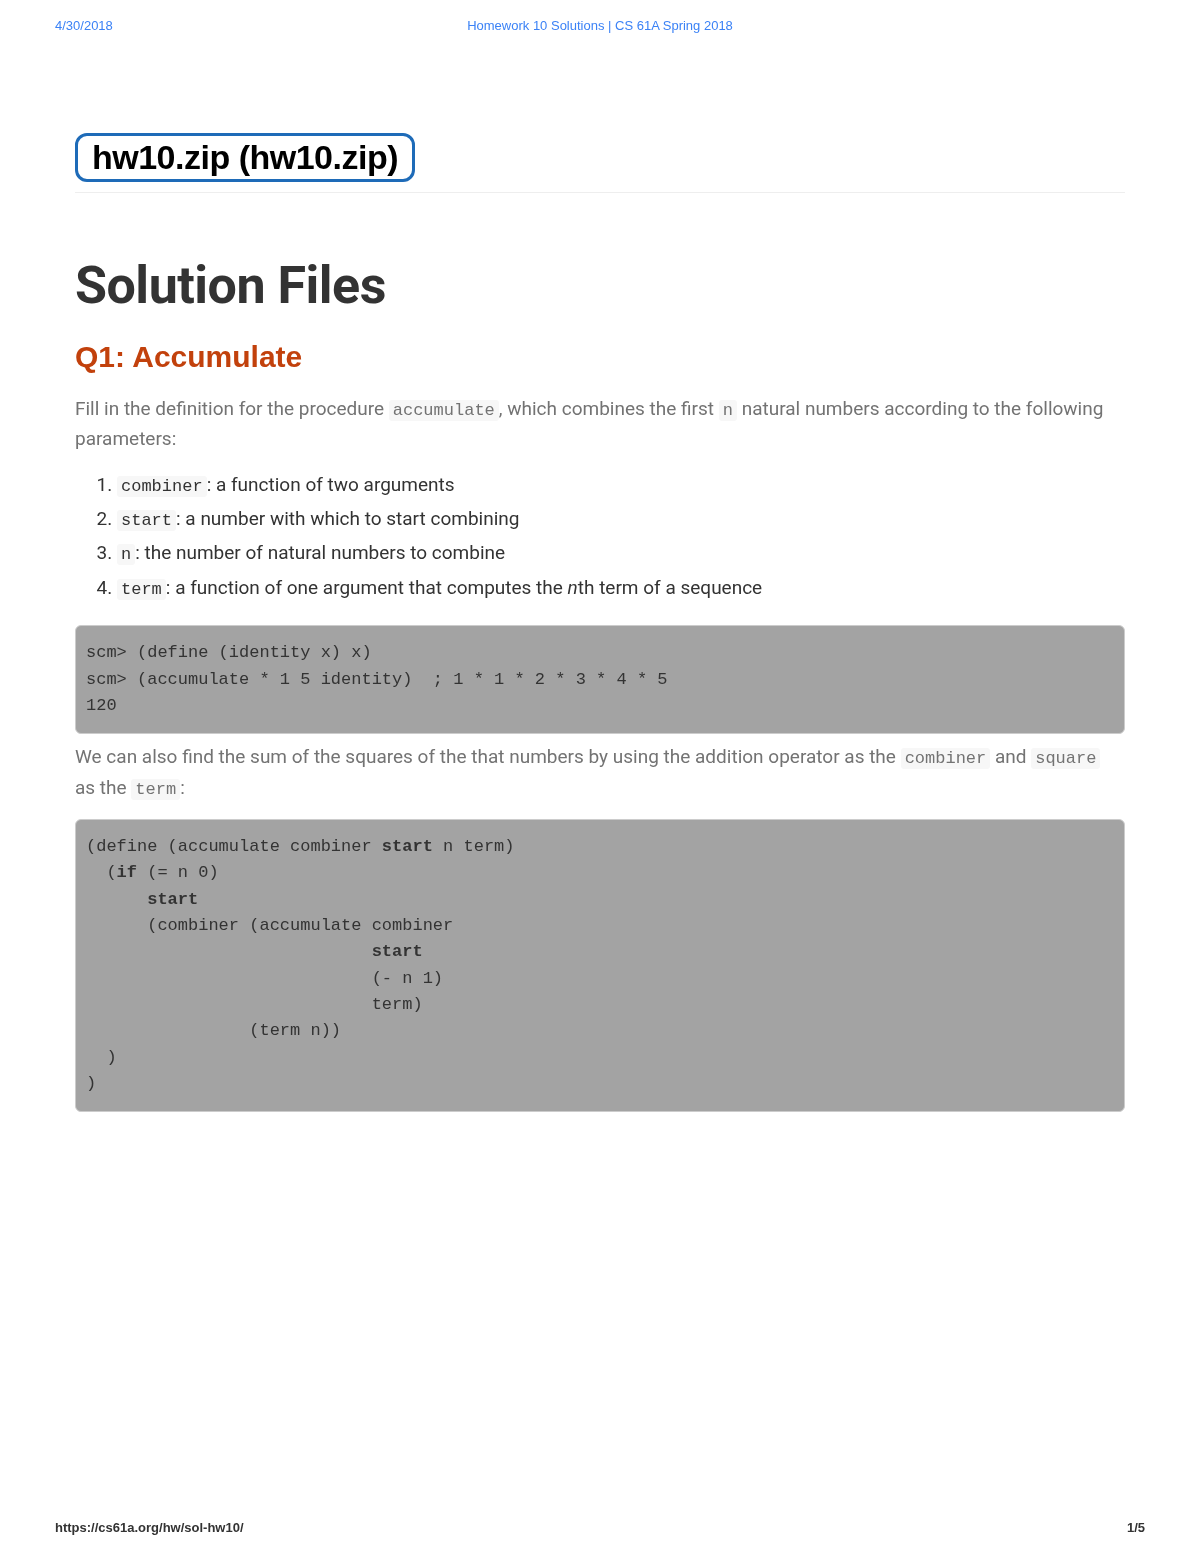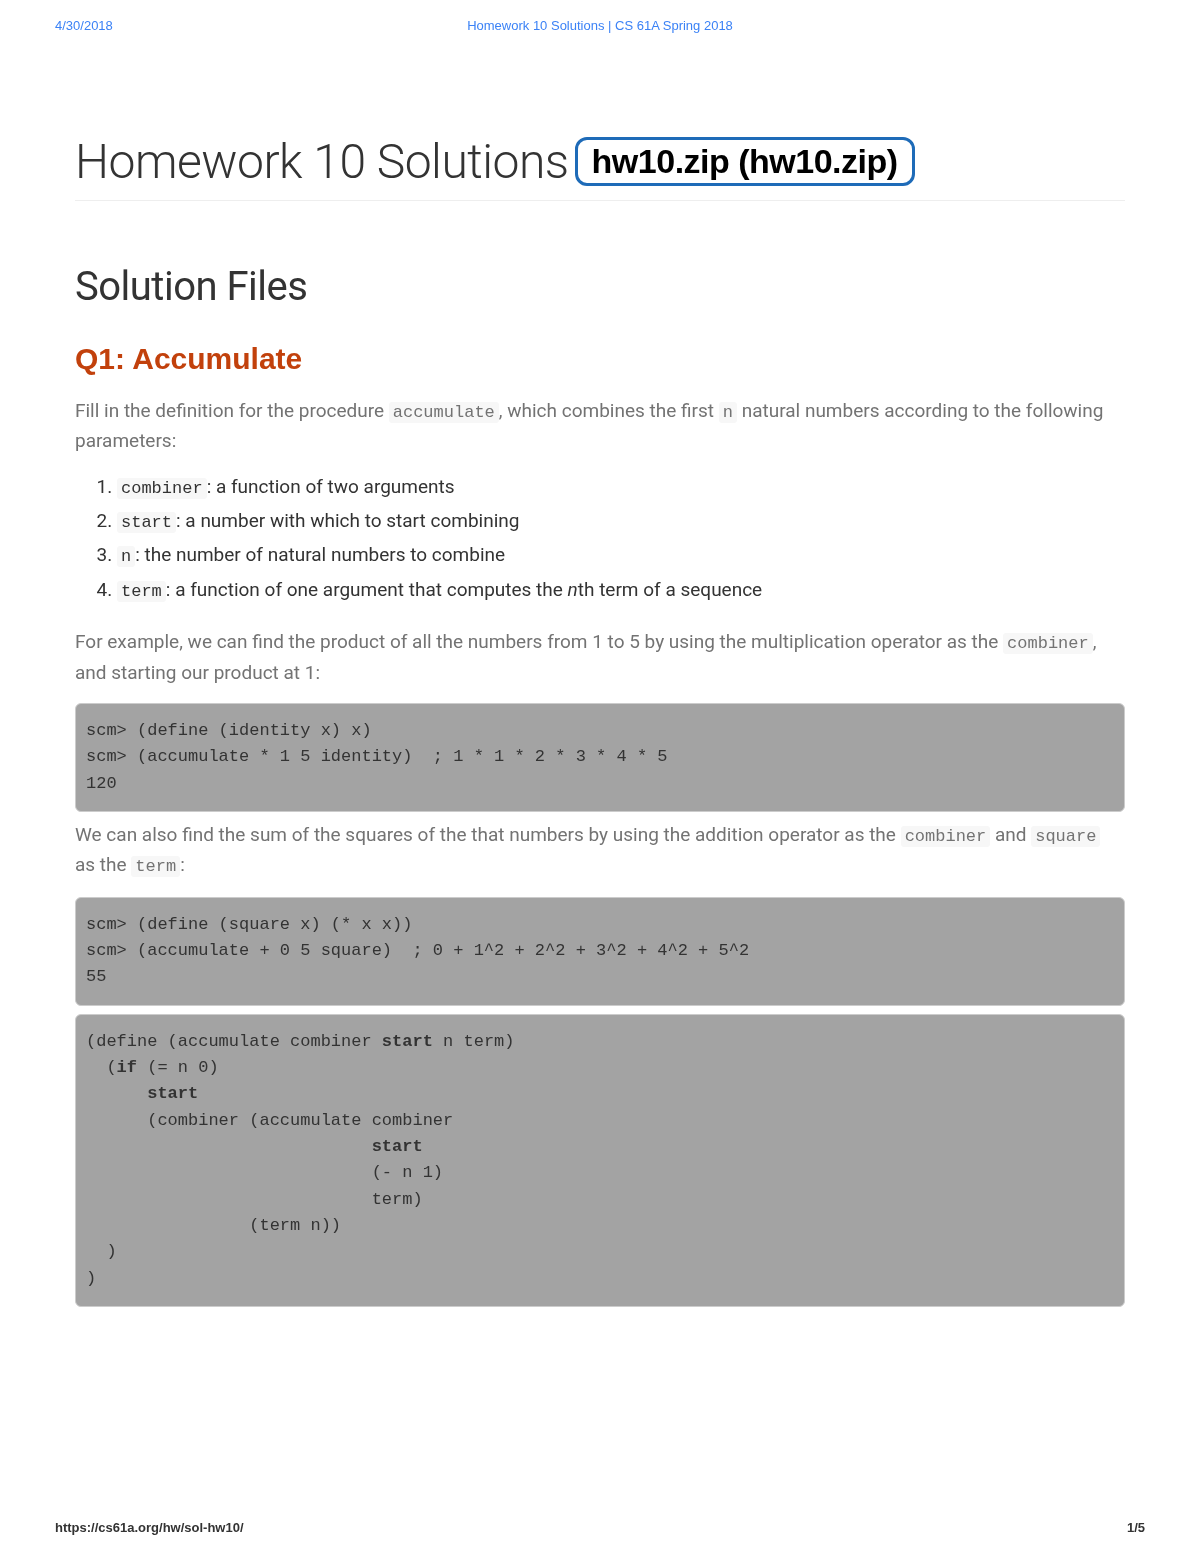--- a/index.html
+++ b/index.html
@@ -52,25 +52,25 @@
       border-radius: 12px;
       padding: 2px 14px;
       font-weight: 700;
       font-size: 34px;
       font-family: Arial, Helvetica, sans-serif;
       color: #000;
       cursor: pointer;
       text-align: right;
     }
     h2 {
-      font-size: 40px;
-      font-weight: 400;
+      font-size: 52px;
+      font-weight: 700;
       color: #333;
       margin-top: 62px;
-      margin-bottom: 32px;
+      margin-bottom: 24px;
       letter-spacing: -0.5px;
     }
     h3 {
       font-size: 30px;
       font-weight: 700;
       color: #c2410c;
       margin-bottom: 20px;
       font-family: Arial, Helvetica, sans-serif;
     }
     p {
@@ -130,54 +130,47 @@
 <body>
 
 <div class="print-header">
   <span>4/30/2018</span>
   <span class="center">Homework 10 Solutions | CS 61A Spring 2018</span>
 </div>
 
 <div class="content">
 
   <h1 class="main-title">
-    <span class="title-text">Homework 10 Solutions</span>
     <span class="zip-link">hw10.zip (hw10.zip)</span>
   </h1>
 
   <h2>Solution Files</h2>
 
   <h3>Q1: Accumulate</h3>
 
   <p>
     <span>Fill in the definition for the procedure </span><code class="inline">accumulate</code><span>, which combines the first </span><code class="inline">n</code><span> natural numbers according to the following parameters:</span>
   </p>
 
   <ol>
     <li><code class="inline">combiner</code><span>: a function of two arguments</span></li>
     <li><code class="inline">start</code><span>: a number with which to start combining</span></li>
     <li><code class="inline">n</code><span>: the number of natural numbers to combine</span></li>
     <li><code class="inline">term</code><span>: a function of one argument that computes the </span><span class="italic">n</span><span>th term of a sequence</span></li>
   </ol>
 
-  <p>
-    <span>For example, we can find the product of all the numbers from 1 to 5 by using the multiplication operator as the </span><code class="inline">combiner</code><span>, and starting our product at 1:</span>
-  </p>
 
   <pre>scm&gt; (define (identity x) x)
 scm&gt; (accumulate * 1 5 identity)  ; 1 * 1 * 2 * 3 * 4 * 5
 120</pre>
 
   <p>
     <span>We can also find the sum of the squares of the that numbers by using the addition operator as the </span><code class="inline">combiner</code><span> and </span><code class="inline">square</code><span> as the </span><code class="inline">term</code><span>:</span>
   </p>
 
-  <pre>scm&gt; (define (square x) (* x x))
-scm&gt; (accumulate + 0 5 square)  ; 0 + 1^2 + 2^2 + 3^2 + 4^2 + 5^2
-55</pre>
 
   <pre id="codeblock3">(define (accumulate combiner <span class="bold">start</span> n term)
   (<span class="bold">if</span> (= n 0)
       <span class="bold">start</span>
       (combiner (accumulate combiner
                             <span class="bold">start</span>
                             (- n 1)
                             term)
                 (term n))
   )

